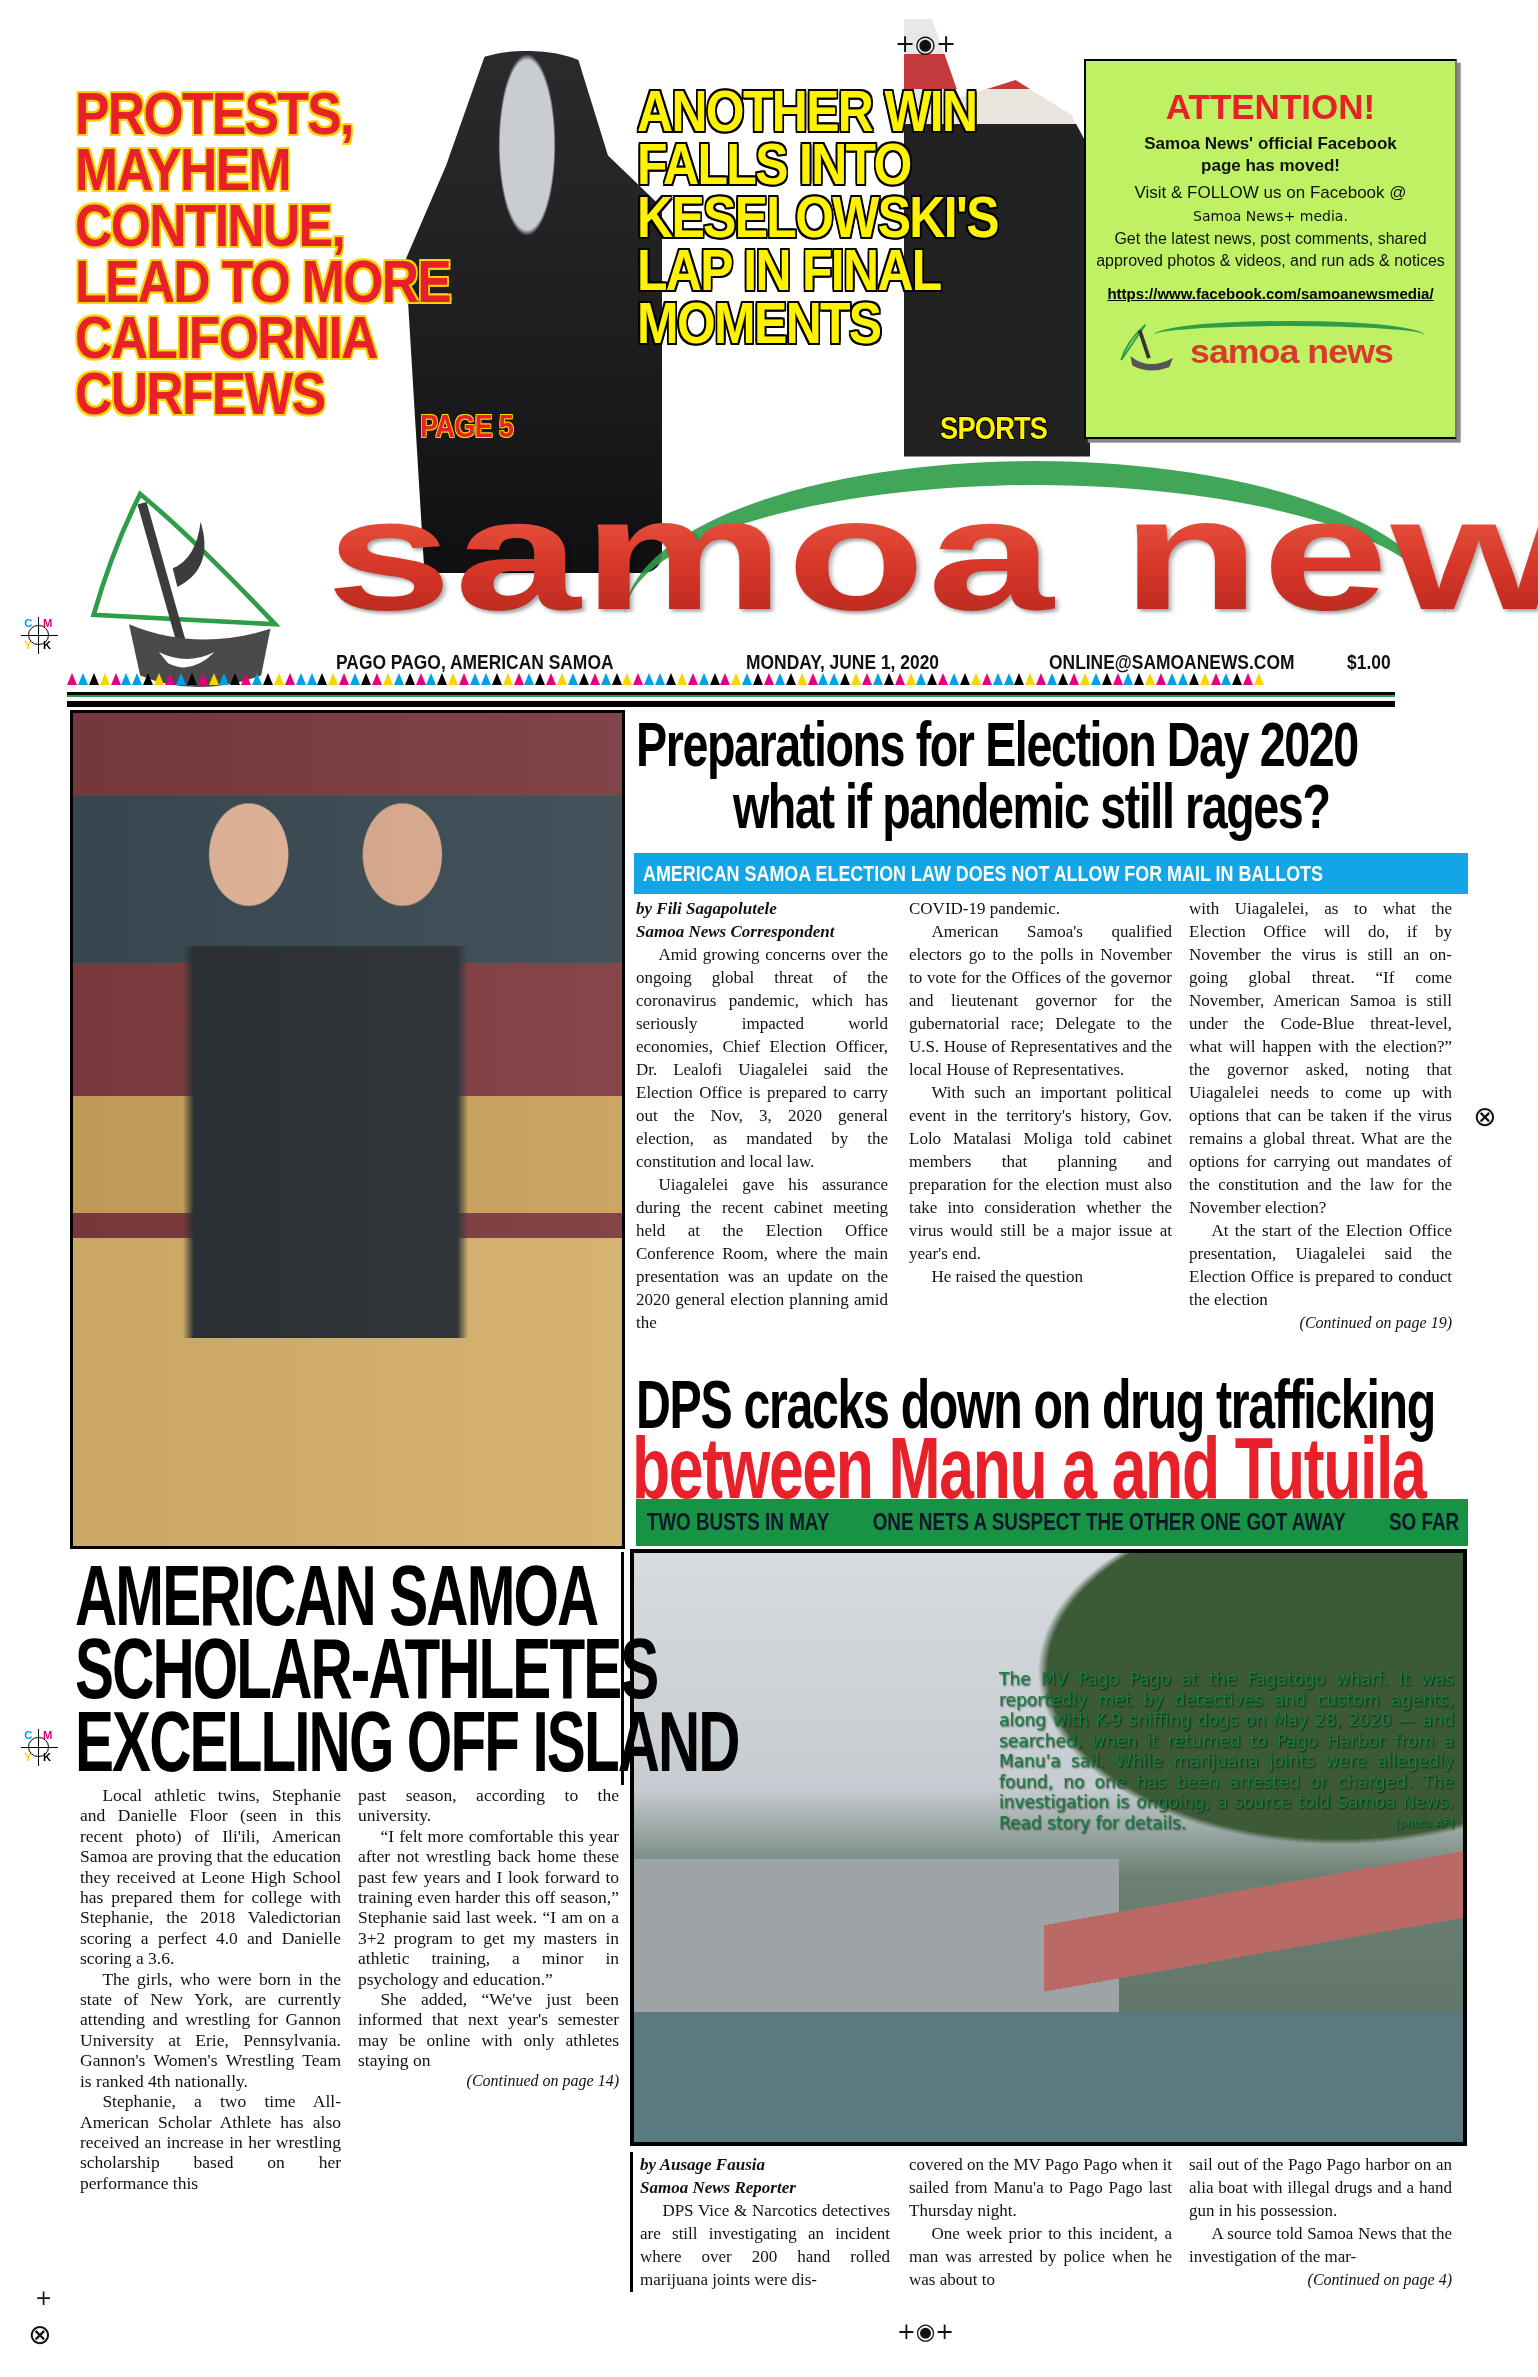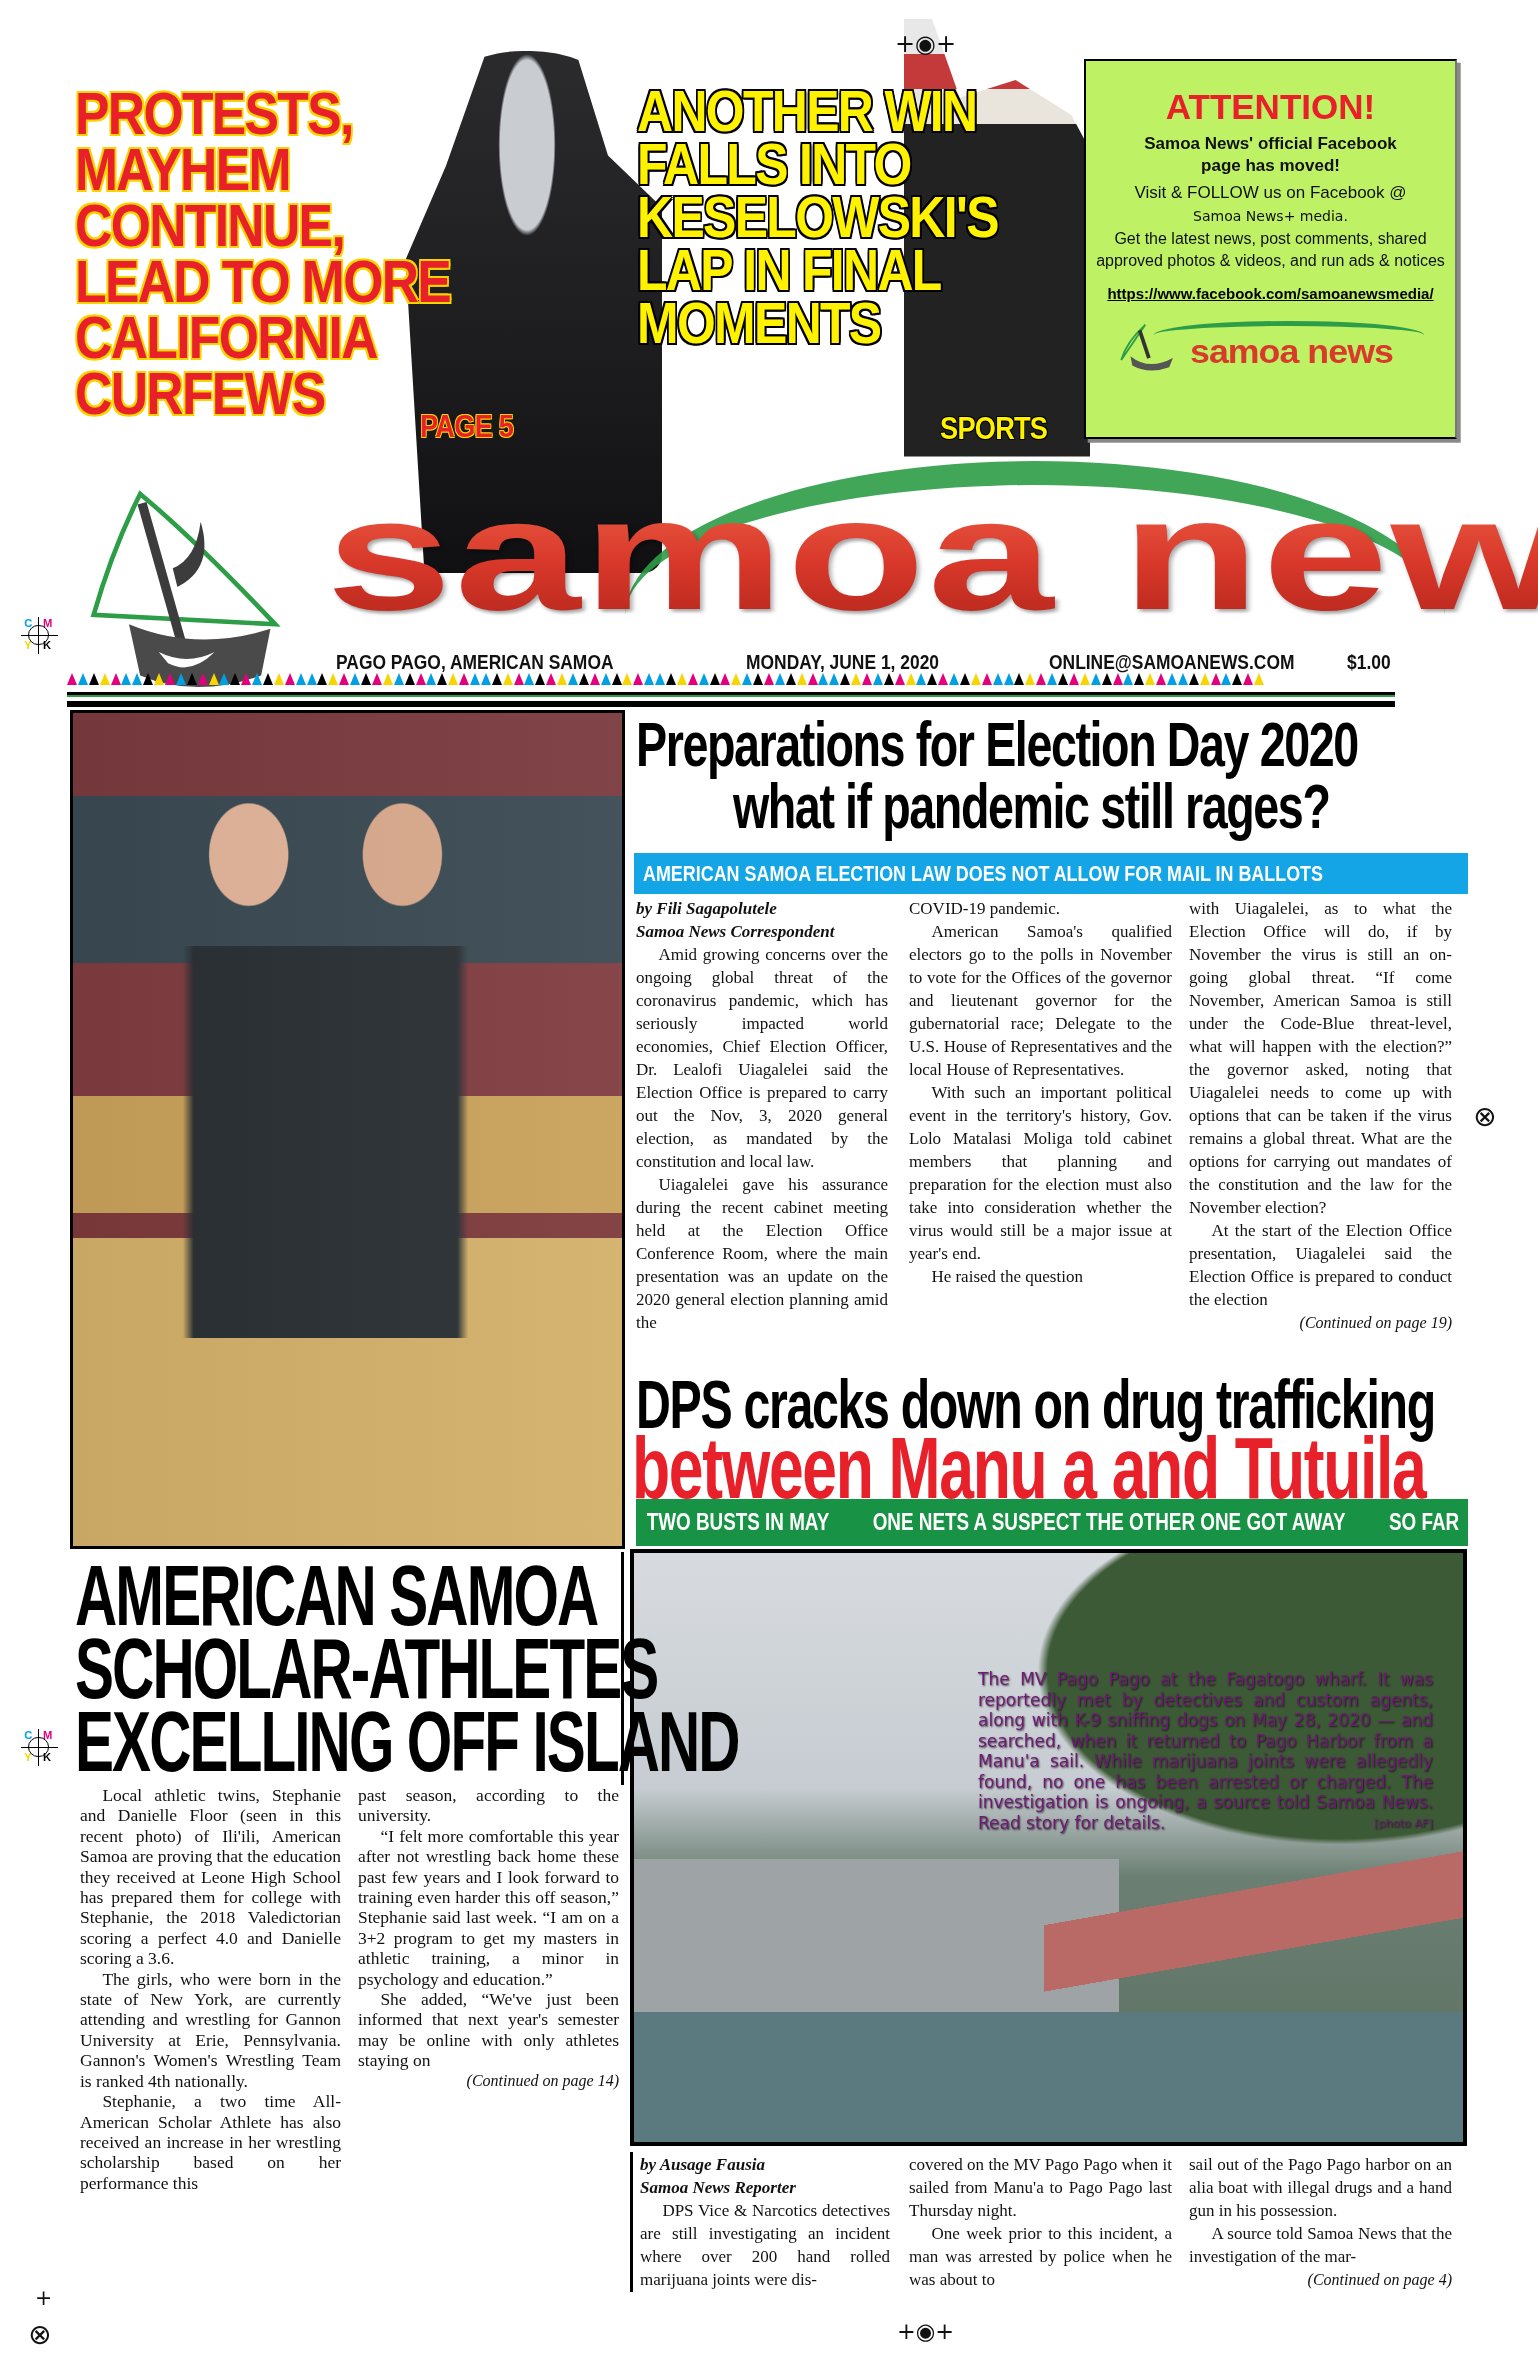--- a/index.html
+++ b/index.html
@@ -151,38 +151,38 @@
     transform: scaleX(0.70); transform-origin: left top;
   }
   .dps-head2 {
     left: 632px; top: 1426px; white-space: nowrap;
     font-family: "Liberation Sans", sans-serif; font-weight: bold; font-size: 88px; line-height: 84px;
     letter-spacing: -1.9px; color: #e8202a;
     transform: scaleX(0.71); transform-origin: left top;
   }
   .bar-green {
     left: 636px; top: 1499px; width: 832px; height: 47px; background: #189244;
-    color: #ffffff; font-family: "Liberation Sans", sans-serif; font-weight: bold; font-size: 23px;
+    color: #0f172a; font-family: "Liberation Sans", sans-serif; font-weight: bold; font-size: 23px;
     line-height: 47px; white-space: nowrap; overflow: hidden;
   }
   .bar-green .inner { display: flex; justify-content: space-between; padding: 0 11.2px 0 13px; transform: scaleX(0.82); transform-origin: left center; width: 122%; }
 
   .photo-boat {
     left: 630px; top: 1549px; width: 837px; height: 597px;
     border: 4.7px solid #000;
     background:
       linear-gradient(180deg, transparent 0 78%, #5a7a80 78% 100%),
       linear-gradient(170deg, transparent 0 56%, #b96a66 56% 66%, transparent 66%) 410px 0 / 429px 100% no-repeat,
       linear-gradient(180deg, transparent 0 52%, #9ea3a5 52% 80%, transparent 80%) 0 0 / 485px 100% no-repeat,
       radial-gradient(ellipse 485px 280px at 85% 20%, #3d5a36 0 60%, transparent 62%),
       linear-gradient(180deg, #d7dbe0 0%, #c6ccd1 40%, #6b7f72 55%, #5a6f60 100%);
   }
   .boat-caption {
-    left: 978px; top: 1669px; width: 455px;
-    font-family: "DejaVu Sans", sans-serif; font-size: 17px; line-height: 20.5px; color: #701a75; text-align: justify;
+    left: 999px; top: 1669px; width: 455px;
+    font-family: "DejaVu Sans", sans-serif; font-size: 17px; line-height: 20.5px; color: #15803d; text-align: justify;
     text-shadow: 0.9px 0.9px 1.9px rgba(0,0,0,0.7);
   }
   .boat-caption .credit { display: block; text-align: right; font-size: 11.2px; margin-top: -18.6px; }
 
   
   .sch-head {
     left: 75px; top: 1559px; white-space: nowrap;
     font-family: "Liberation Sans", sans-serif; font-weight: bold; font-size: 86px; line-height: 73px;
     letter-spacing: -2.8px; color: #000;
     transform: scaleX(0.68); transform-origin: left top;

